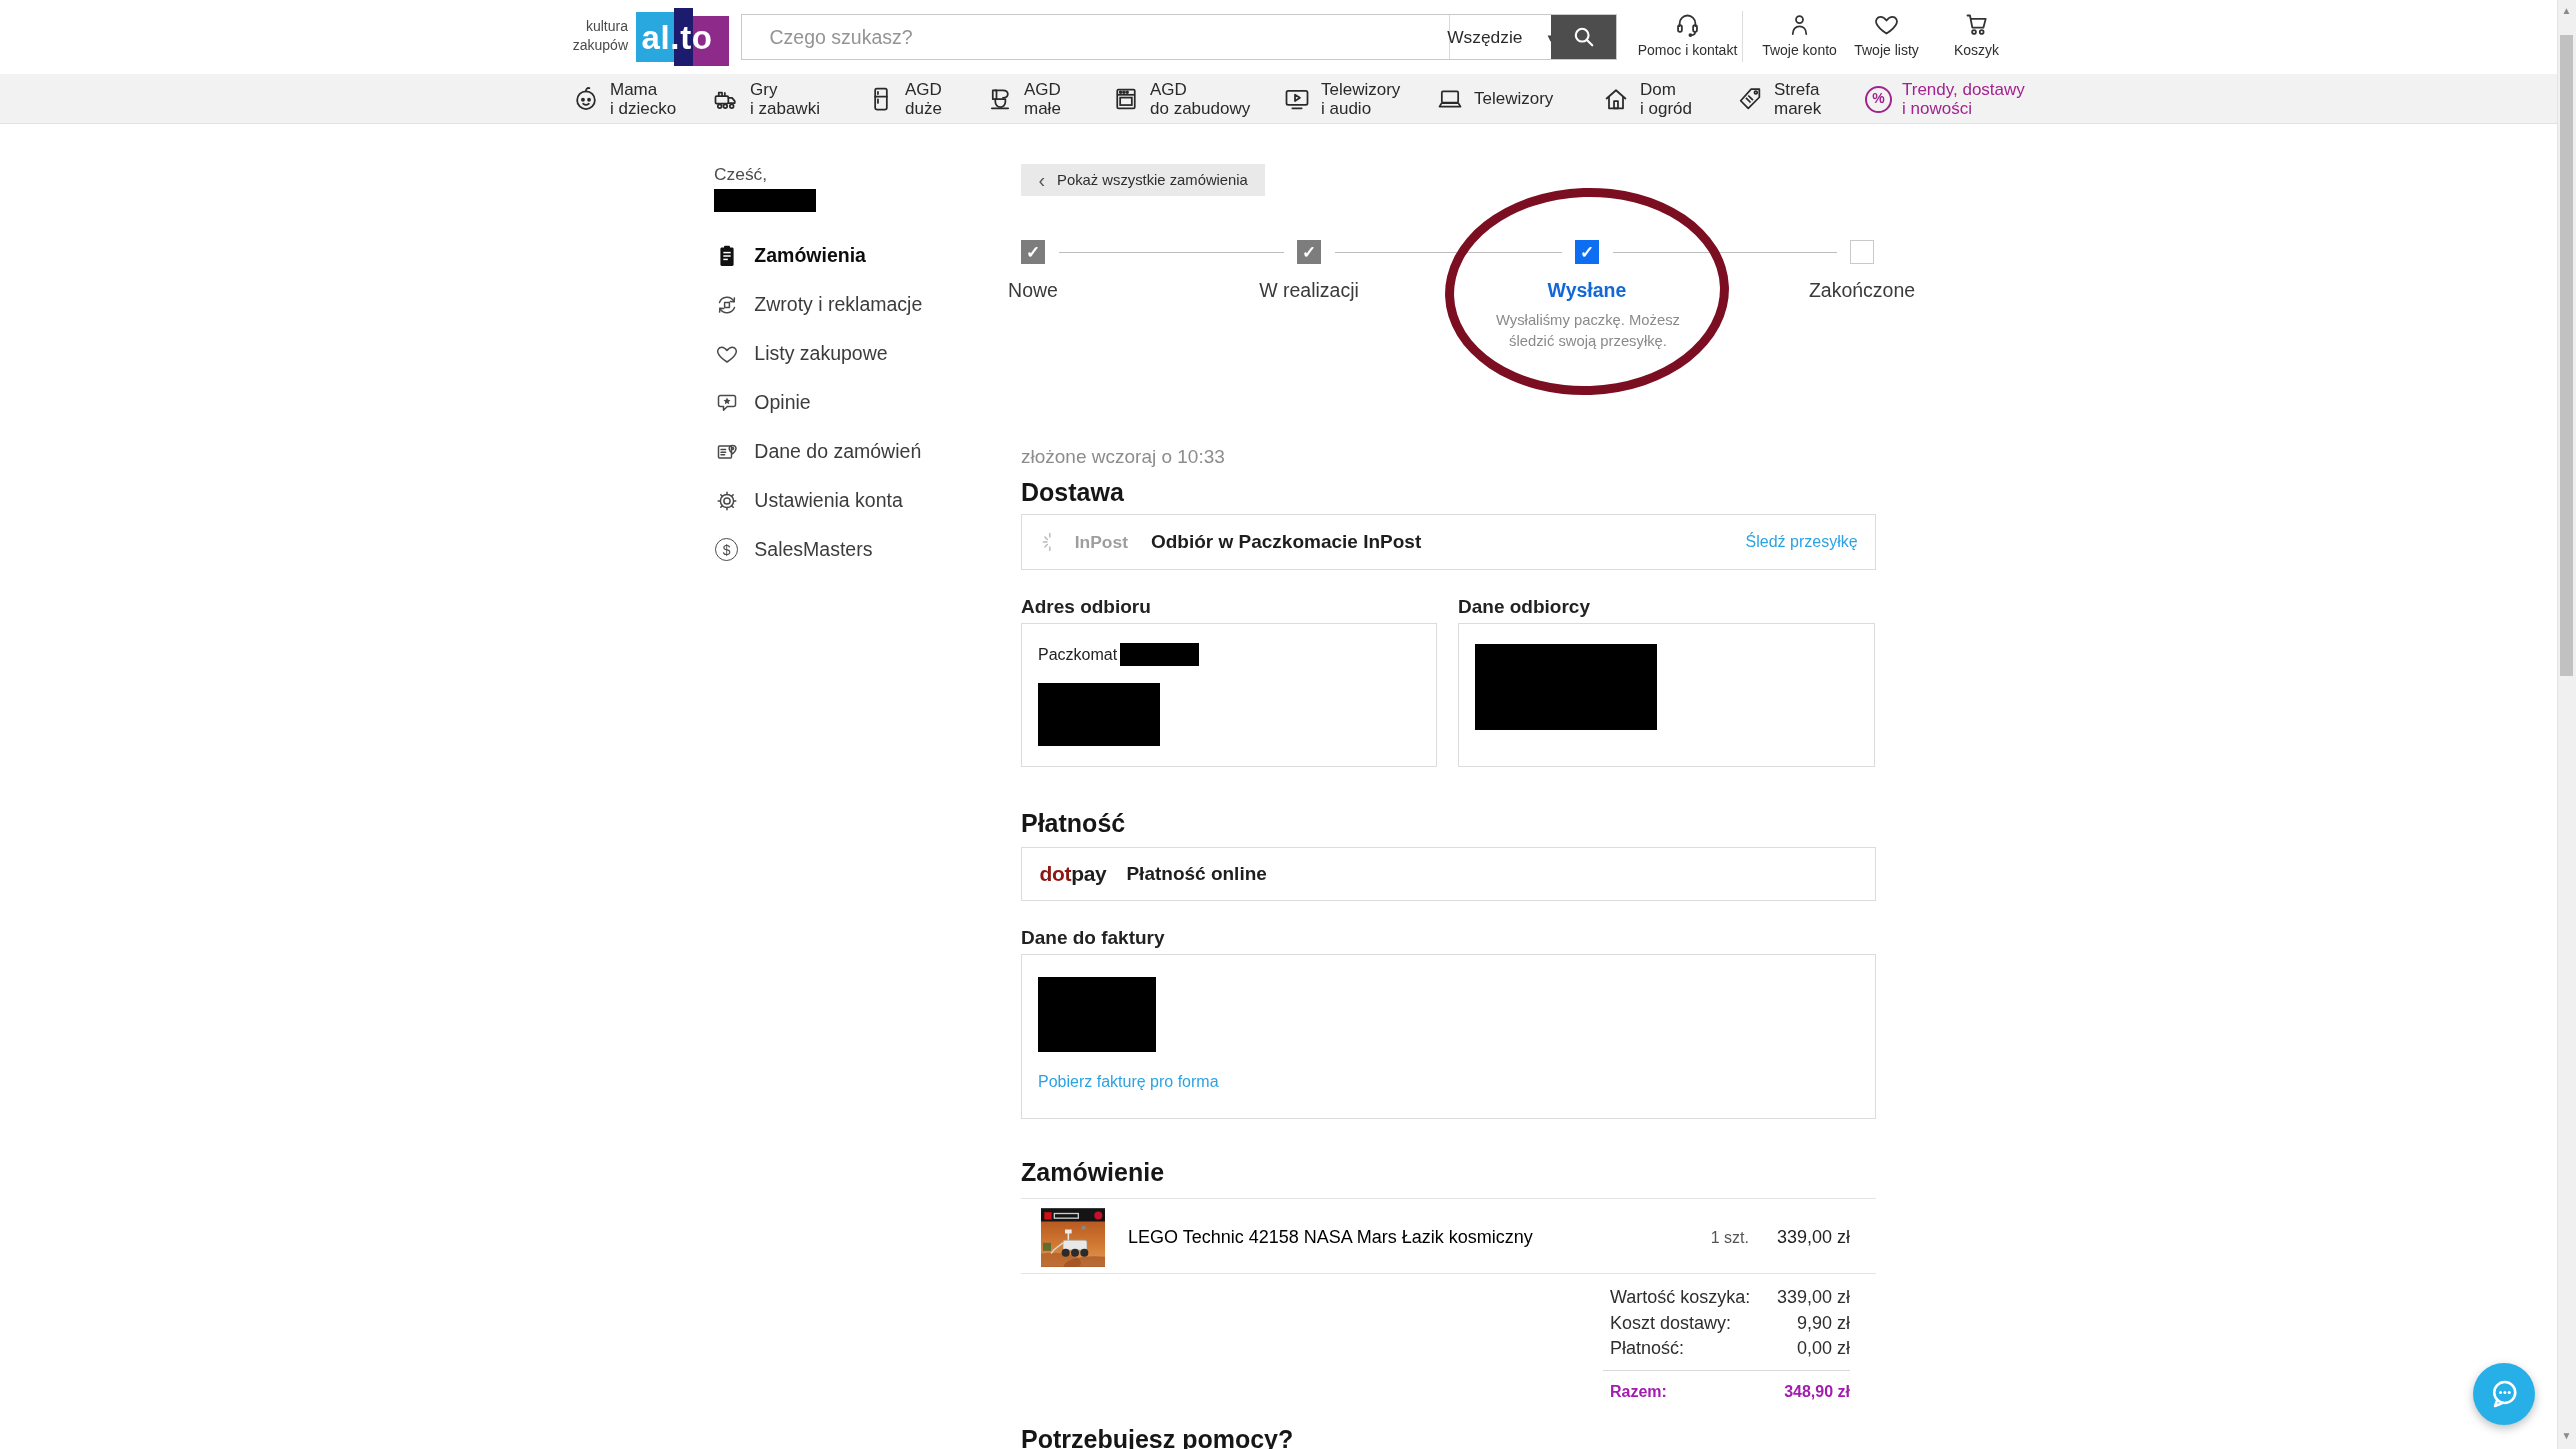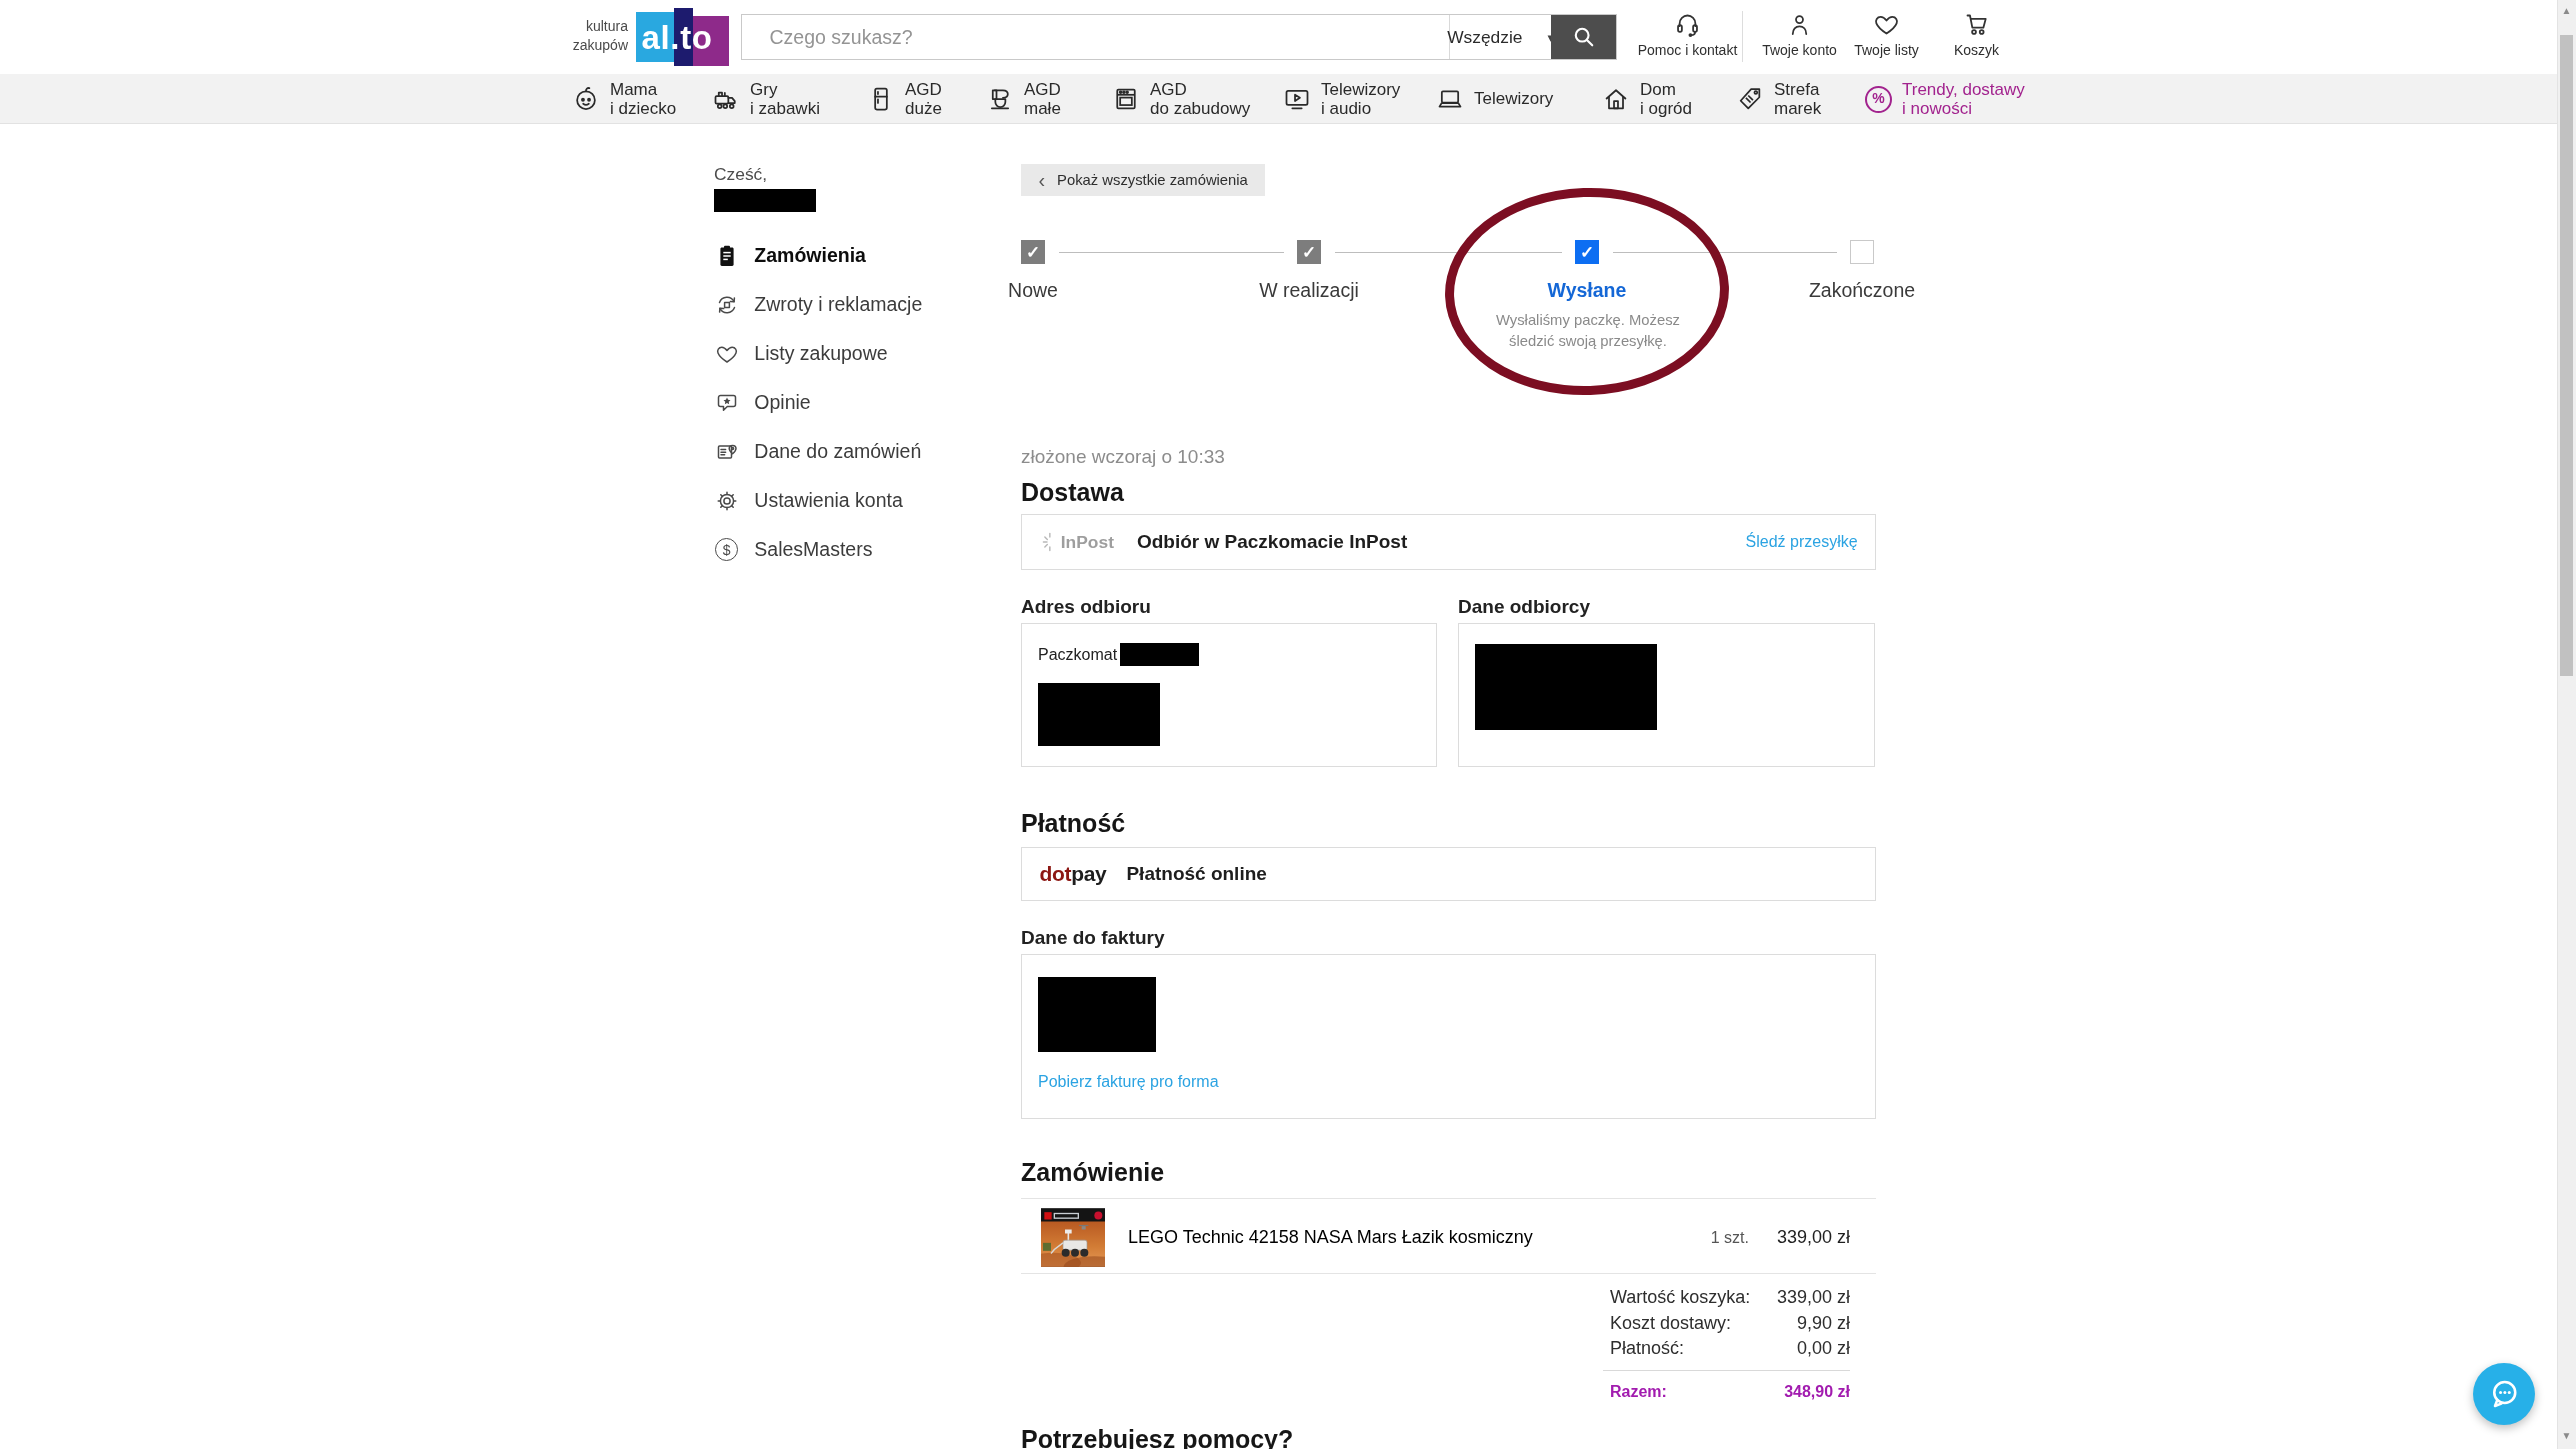--- a/index.html
+++ b/index.html
@@ -70,21 +70,21 @@
     border:9.4px solid var(--highlight-maroon,#7c0e22);border-radius:50%;transform:rotate(-2deg);
     pointer-events:none;z-index:5;}
   .order-title{position:absolute;left:1021px;top:373px;display:flex;align-items:center;
     font-size:32px;font-weight:700;color:#1c1c1c;}
   .title-redact{width:131px;height:36px;margin:0 1.3px;}
   .order-subtitle{position:absolute;left:1021px;top:415px;font-size:19px;color:#8c8c8c;margin-top:31px;}
   .h2{position:absolute;font-size:25px;font-weight:700;color:#161616;}
   .h3{position:absolute;font-size:19px;font-weight:700;color:#222;}
   .panel{position:absolute;border:0.7px solid #dcdcdc;background:#fff;box-sizing:border-box;}
   .delivery-panel{left:1021px;top:514px;width:855px;height:56px;display:flex;align-items:center;padding:0 17.4px;}
-  .inpost-logo{display:flex;align-items:center;gap:4px;color:#9e9e9e;font-size:17.4px;font-weight:700;}
+  .inpost-logo{display:flex;align-items:center;gap:18px;color:#9e9e9e;font-size:17.4px;font-weight:700;}
   .delivery-method{margin-left:23px;font-size:19px;font-weight:700;color:#1e1e1e;}
   .link-blue{color:var(--link-blue,#2ba3e2);font-size:16px;cursor:pointer;text-decoration:none;}
   .track-link{margin-left:auto;}
   .addr-panel{left:1021px;top:623px;width:416px;height:144px;}
   .recip-panel{left:1458px;top:623px;width:417px;height:144px;}
   .addr-line{position:absolute;left:16px;top:19px;font-size:16px;color:#222;display:flex;align-items:center;}
   .addr-redact1{width:79px;height:23px;margin-left:2.7px;}
   .addr-redact2{position:absolute;left:16px;top:59px;width:122px;height:63px;}
   .recip-redact{position:absolute;left:16px;top:20px;width:182px;height:86px;}
   .pay-panel{left:1021px;top:847px;width:855px;height:54px;display:flex;align-items:center;padding:0 17.4px;}

